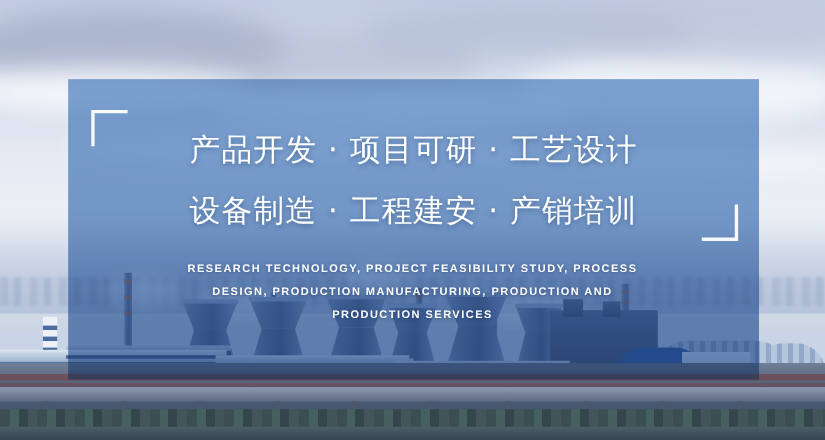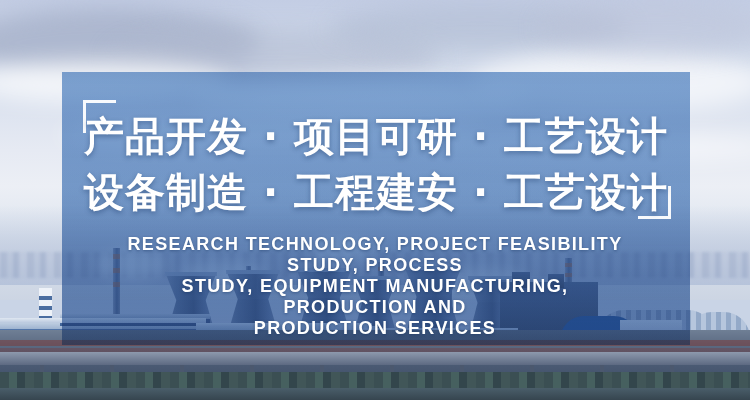--- a/index.html
+++ b/index.html
@@ -122,28 +122,28 @@
   .brBR{
     position:absolute;left:638px;top:186px;width:30px;height:30px;
     border-right:3px solid rgba(255,255,255,.95);
     border-bottom:3px solid rgba(255,255,255,.95);
   }
 
   
   .cnwrap{position:absolute;left:62px;top:108px;width:628px;text-align:center;}
   .cn{
     font-family:"DejaVu Sans","Liberation Sans",sans-serif;
-    font-weight:bold;color:#ffffff;
-    font-size:40px;line-height:56px;letter-spacing:1px;
+    font-weight:normal;color:#ffffff;
+    font-size:28px;line-height:56px;letter-spacing:1px;
     text-shadow:0 2px 5px rgba(20,48,92,.42);
     white-space:nowrap;
   }
   .en{
     position:absolute;left:125px;top:234px;width:500px;text-align:center;
-    color:#ffffff;font-size:18px;font-weight:bold;
+    color:#ffffff;font-size:10px;font-weight:bold;
     letter-spacing:1.35px;line-height:21px;
     text-shadow:0 1px 3px rgba(20,48,92,.5);
   }
 </style>
 </head>
 <body>
 
 <div id="banner">
 
   <div class="sky">
@@ -260,22 +260,22 @@
   <div class="lowbar"></div>
 
   <div class="panel"></div>
   <div class="panelLight"></div>
 
   <div class="brTL"></div>
   <div class="brBR"></div>
 
   <div class="cnwrap">
     <div class="cn">产品开发 · 项目可研 · 工艺设计</div>
-    <div class="cn">设备制造 · 工程建安 · 工艺设计</div>
+    <div class="cn">设备制造 · 工程建安 · 产销培训</div>
   </div>
 
   <div class="en">
     <div>RESEARCH TECHNOLOGY, PROJECT FEASIBILITY STUDY, PROCESS</div>
-    <div>STUDY, EQUIPMENT MANUFACTURING, PRODUCTION AND</div>
+    <div>DESIGN, PRODUCTION MANUFACTURING, PRODUCTION AND</div>
     <div>PRODUCTION SERVICES</div>
   </div>
 
 </div>
 
 </body></html>

